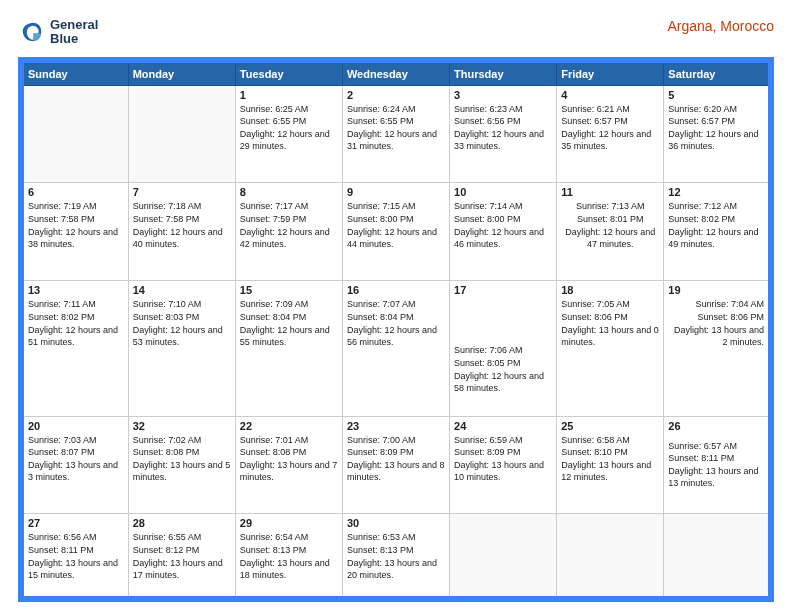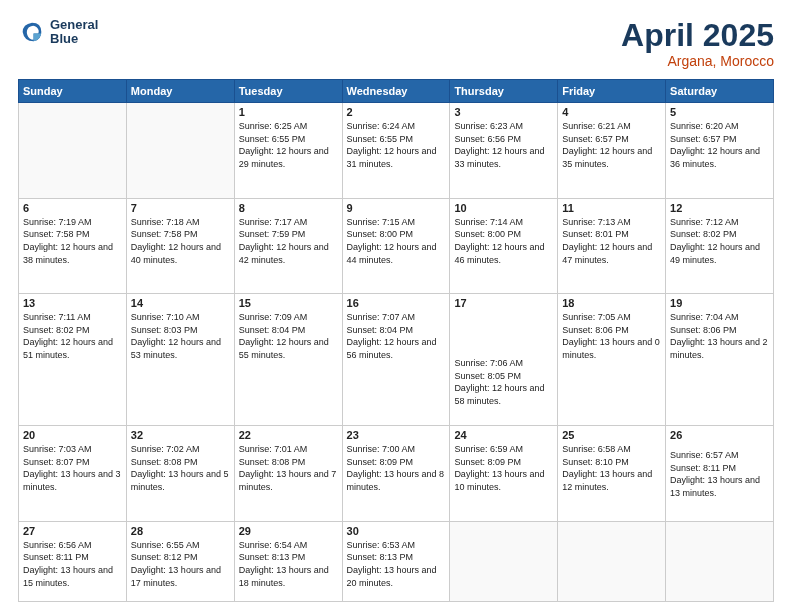--- a/index.html
+++ b/index.html
@@ -48,21 +48,21 @@
       font-weight: bold;
       color: #1a3a5c;
       line-height: 1.1;
     }
     .location {
       font-size: 14px;
       color: #c2410c;
     }
     .calendar {
       flex: 1;
-      border: 1px solid #3b82f6;
+      border: 6px solid #3b82f6;
       border-collapse: collapse;
       width: 100%;
       table-layout: fixed;
     }
     .calendar thead th {
       background: #2566a8;
       color: #fff;
       font-size: 11px;
       font-weight: bold;
       padding: 5px 4px;
@@ -104,21 +104,20 @@
         <rect x="0" y="0" width="36" height="36" fill="white"></rect>
         <path d="M6 18 Q6 8 18 6 Q30 6 30 18 Q30 28 20 30 L20 20 L26 20 Q28 16 24 12 Q20 8 14 12 Q10 16 12 22 Q14 28 20 28 L20 30 Q8 30 6 18Z" fill="#2566a8"></path>
         <path d="M20 20 L20 30 Q28 28 30 20 Z" fill="#5ba3d0"></path>
       </svg>
       <div class="logo-text">
         <span>General</span>
         <span>Blue</span>
       </div>
     </div>
     <div class="title-block">
-      <div class="month-title">April 2025</div>
       <div class="location">Argana, Morocco</div>
     </div>
   </div>
 
   <table class="calendar">
     <thead>
       <tr>
       <th>Sunday</th>
           <th>Monday</th>
           <th>Tuesday</th>
@@ -189,21 +188,21 @@
 Daylight: 12 hours and 44 minutes.</div>
           </td>
           <td>
             <div class="day-num">10</div>
             <div class="day-detail" style="white-space: pre-line;">Sunrise: 7:14 AM
 Sunset: 8:00 PM
 Daylight: 12 hours and 46 minutes.</div>
           </td>
           <td>
             <div class="day-num">11</div>
-            <div class="day-detail" style="white-space: pre-line;">Sunrise: 7:13 AM
+            <div class="day-detail" style="white-space: pre-line; text-align: center;">Sunrise: 7:13 AM
 Sunset: 8:01 PM
 Daylight: 12 hours and 47 minutes.</div>
           </td>
           <td>
             <div class="day-num">12</div>
             <div class="day-detail" style="white-space: pre-line;">Sunrise: 7:12 AM
 Sunset: 8:02 PM
 Daylight: 12 hours and 49 minutes.</div>
           </td>
         </tr>
@@ -239,21 +238,21 @@
 Daylight: 12 hours and 58 minutes.</div>
           </td>
           <td>
             <div class="day-num">18</div>
             <div class="day-detail" style="white-space: pre-line;">Sunrise: 7:05 AM
 Sunset: 8:06 PM
 Daylight: 13 hours and 0 minutes.</div>
           </td>
           <td>
             <div class="day-num">19</div>
-            <div class="day-detail" style="white-space: pre-line;">Sunrise: 7:04 AM
+            <div class="day-detail" style="white-space: pre-line; text-align: right;">Sunrise: 7:04 AM
 Sunset: 8:06 PM
 Daylight: 13 hours and 2 minutes.</div>
           </td>
         </tr>
         <tr>
           <td>
             <div class="day-num">20</div>
             <div class="day-detail" style="white-space: pre-line;">Sunrise: 7:03 AM
 Sunset: 8:07 PM
 Daylight: 13 hours and 3 minutes.</div>

